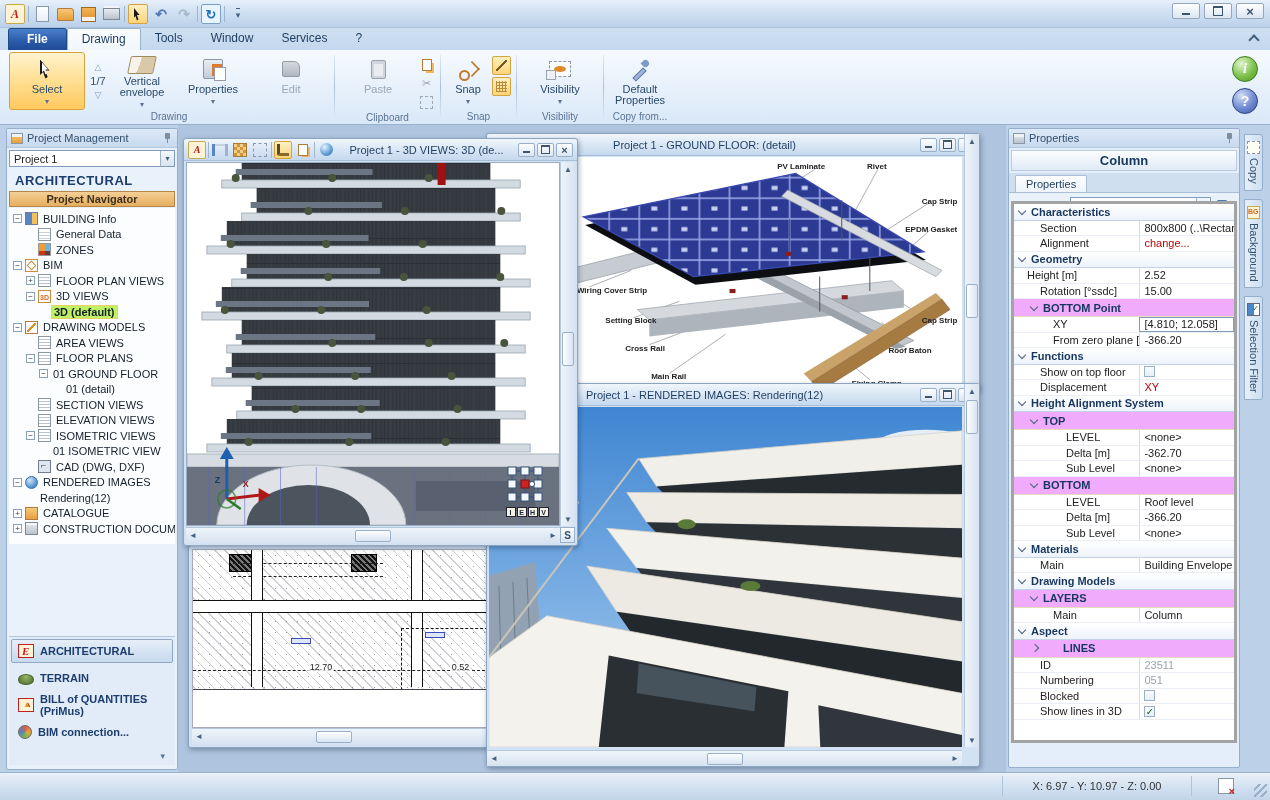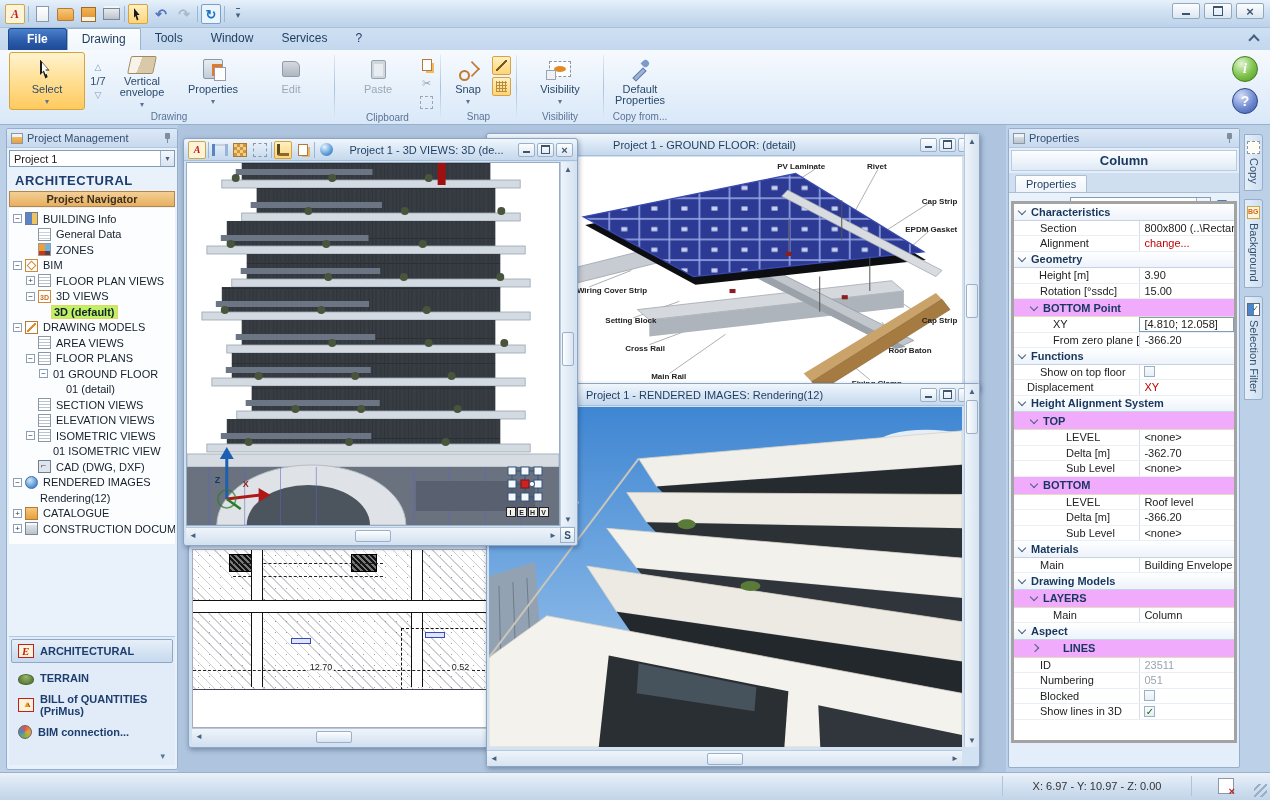--- a/index.html
+++ b/index.html
@@ -846,22 +846,22 @@
       </div>
       <div class="prow">
         <span class="plabel" style="padding-left: 26px;">Alignment</span>
         <span class="pvalue red">change...</span>
       </div>
       <div class="psec">
         <span class="chev"></span>
         <span>Geometry</span>
       </div>
       <div class="prow">
-        <span class="plabel" style="padding-left: 25px;">Height  [m]</span>
-        <span class="pvalue">3.90</span>
+        <span class="plabel" style="padding-left: 13px;">Height  [m]</span>
+        <span class="pvalue">2.52</span>
       </div>
       <div class="prow">
         <span class="plabel" style="padding-left: 26px;">Rotation  [°ssdc]</span>
         <span class="pvalue">15.00</span>
       </div>
       <div class="psub" style="padding-left: 12px;">
         <span class="chev"></span>
         <span>BOTTOM Point</span>
       </div>
       <div class="prow">
@@ -876,21 +876,21 @@
         <span class="chev"></span>
         <span>Functions</span>
       </div>
       <div class="prow">
         <span class="plabel" style="padding-left: 26px;">Show on top floor</span>
         <span class="pvalue">
           <span class="cbx"></span>
         </span>
       </div>
       <div class="prow">
-        <span class="plabel" style="padding-left: 13px;">Displacement</span>
+        <span class="plabel" style="padding-left: 26px;">Displacement</span>
         <span class="pvalue red">XY</span>
       </div>
       <div class="psec">
         <span class="chev"></span>
         <span>Height Alignment System</span>
       </div>
       <div class="psub" style="padding-left: 12px;">
         <span class="chev"></span>
         <span>TOP</span>
       </div>

